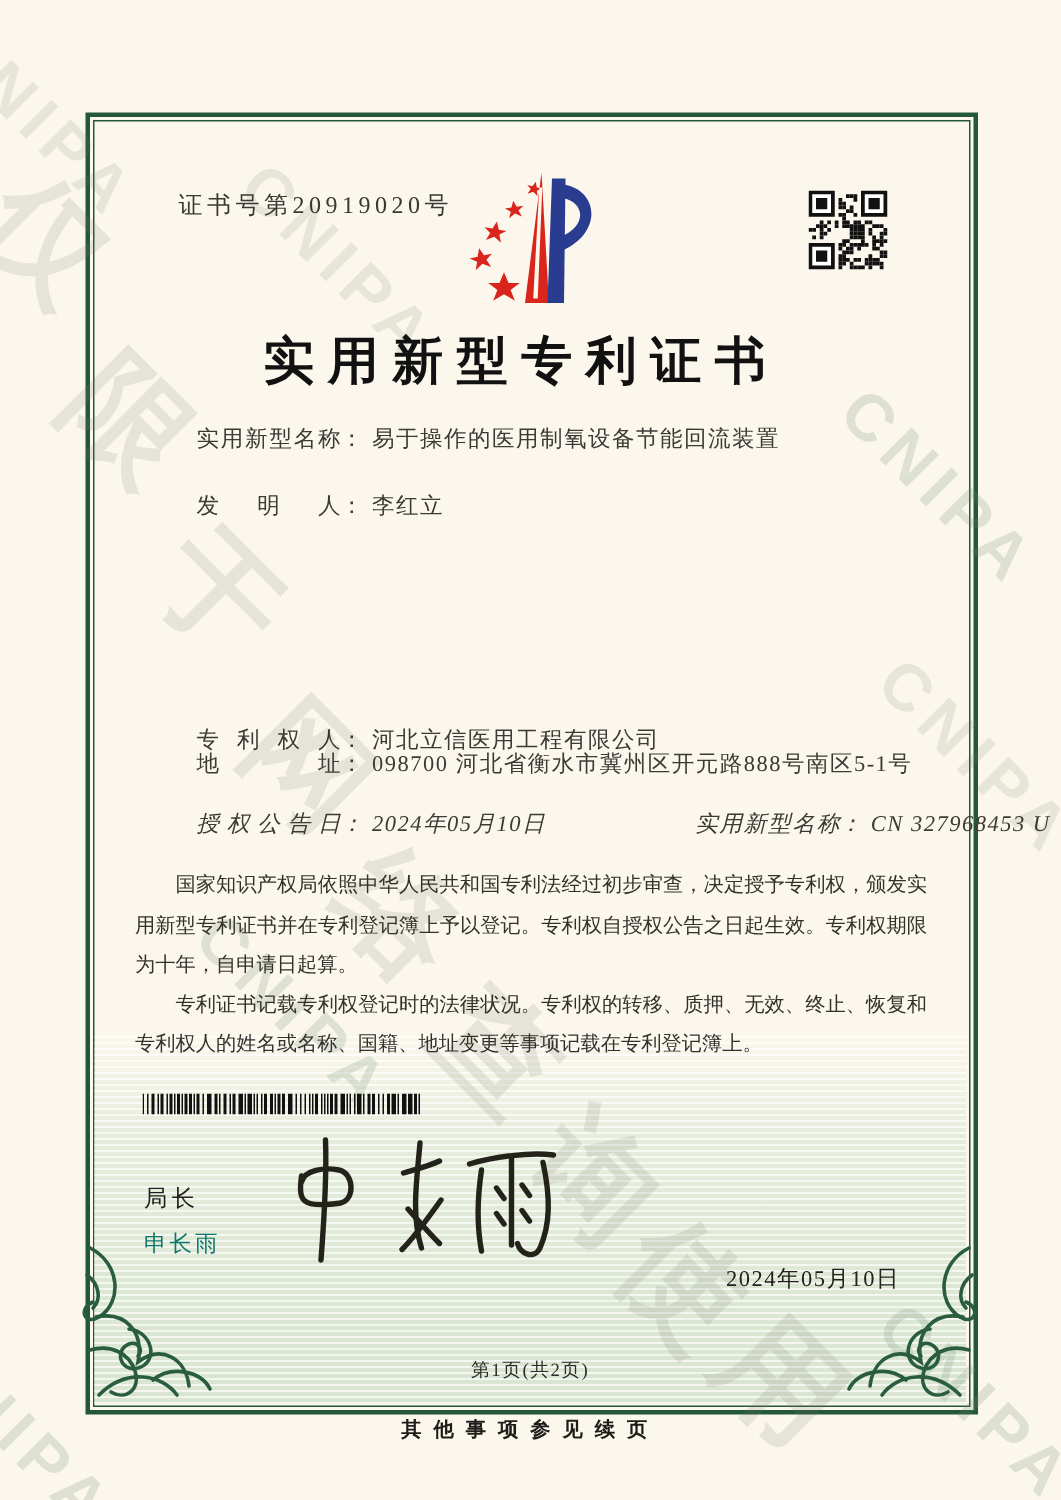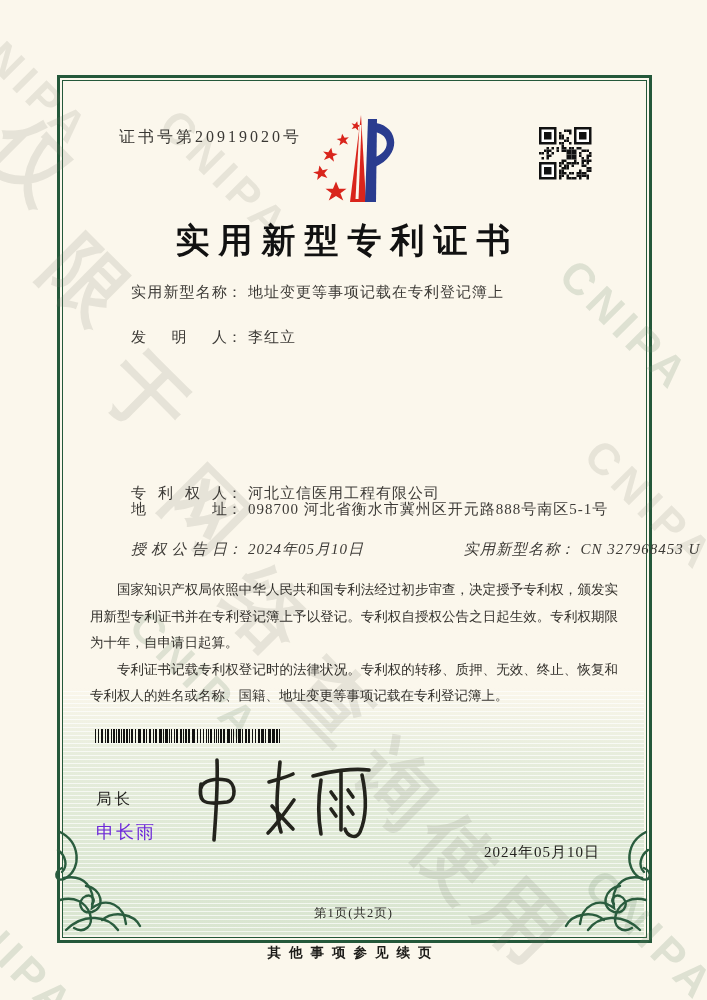--- a/index.html
+++ b/index.html
@@ -52,21 +52,21 @@
   .grant-pair{display:inline-block;font-style:italic;}
   .grant-gap{display:inline-block;width:56px;}
 
   .paras{position:absolute;left:90px;top:577px;width:528px;font-size:13.5px;
          line-height:26.5px;color:#33312c;text-align:justify;}
   .paras p{margin:0;text-indent:2em;}
 
   .barcode{position:absolute;left:95px;top:729px;}
 
   .director-title{position:absolute;left:96px;top:789px;font-size:15.5px;letter-spacing:3px;color:#22211e;}
-  .director-name{position:absolute;left:96px;top:820px;font-size:18px;letter-spacing:2px;color:#6d28d9;}
+  .director-name{position:absolute;left:96px;top:820px;font-size:15px;letter-spacing:2px;color:#0f766e;}
   .signature{position:absolute;left:185px;top:752px;}
   .sign-date{position:absolute;left:484px;top:843px;font-size:15px;color:#23221f;letter-spacing:1px;}
 
   .page-info{position:absolute;left:0;top:905px;width:707px;text-align:center;
              font-size:12.5px;color:#2e2d29;letter-spacing:1px;}
   .footer-note{position:absolute;left:0;top:944px;width:707px;text-align:center;
                font-size:13.5px;color:#1d1c19;letter-spacing:8px;font-weight:bold;}
 </style>
 </head>
 <body>
@@ -274,21 +274,21 @@
           <rect x="40" y="5" width="7.5" height="7.5" fill="#111"></rect>
           <rect x="0" y="35" width="17.5" height="17.5" fill="#111"></rect>
           <rect x="2.5" y="37.5" width="12.5" height="12.5" fill="#fff"></rect>
           <rect x="5" y="40" width="7.5" height="7.5" fill="#111"></rect>
         </svg>
     </div>
 
     <div class="title">实用新型专利证书</div>
 
     <div class="field-row" style="top:283px">
-      <span class="flabel">实用新型名称</span><span class="fcolon">：</span><span class="fvalue">地址变更等事项记载在专利登记簿上</span>
+      <span class="flabel">实用新型名称</span><span class="fcolon">：</span><span class="fvalue">易于操作的医用制氧设备节能回流装置</span>
     </div>
     <div class="field-row" style="top:328px">
       <span class="flabel">发明人</span><span class="fcolon">：</span><span class="fvalue">李红立</span>
     </div>
     <div class="field-row" style="top:484px">
       <span class="flabel">专利权人</span><span class="fcolon">：</span><span class="fvalue">河北立信医用工程有限公司</span>
     </div>
     <div class="field-row" style="top:500px">
       <span class="flabel">地址</span><span class="fcolon">：</span><span class="fvalue">098700 河北省衡水市冀州区开元路888号南区5-1号</span>
     </div>

